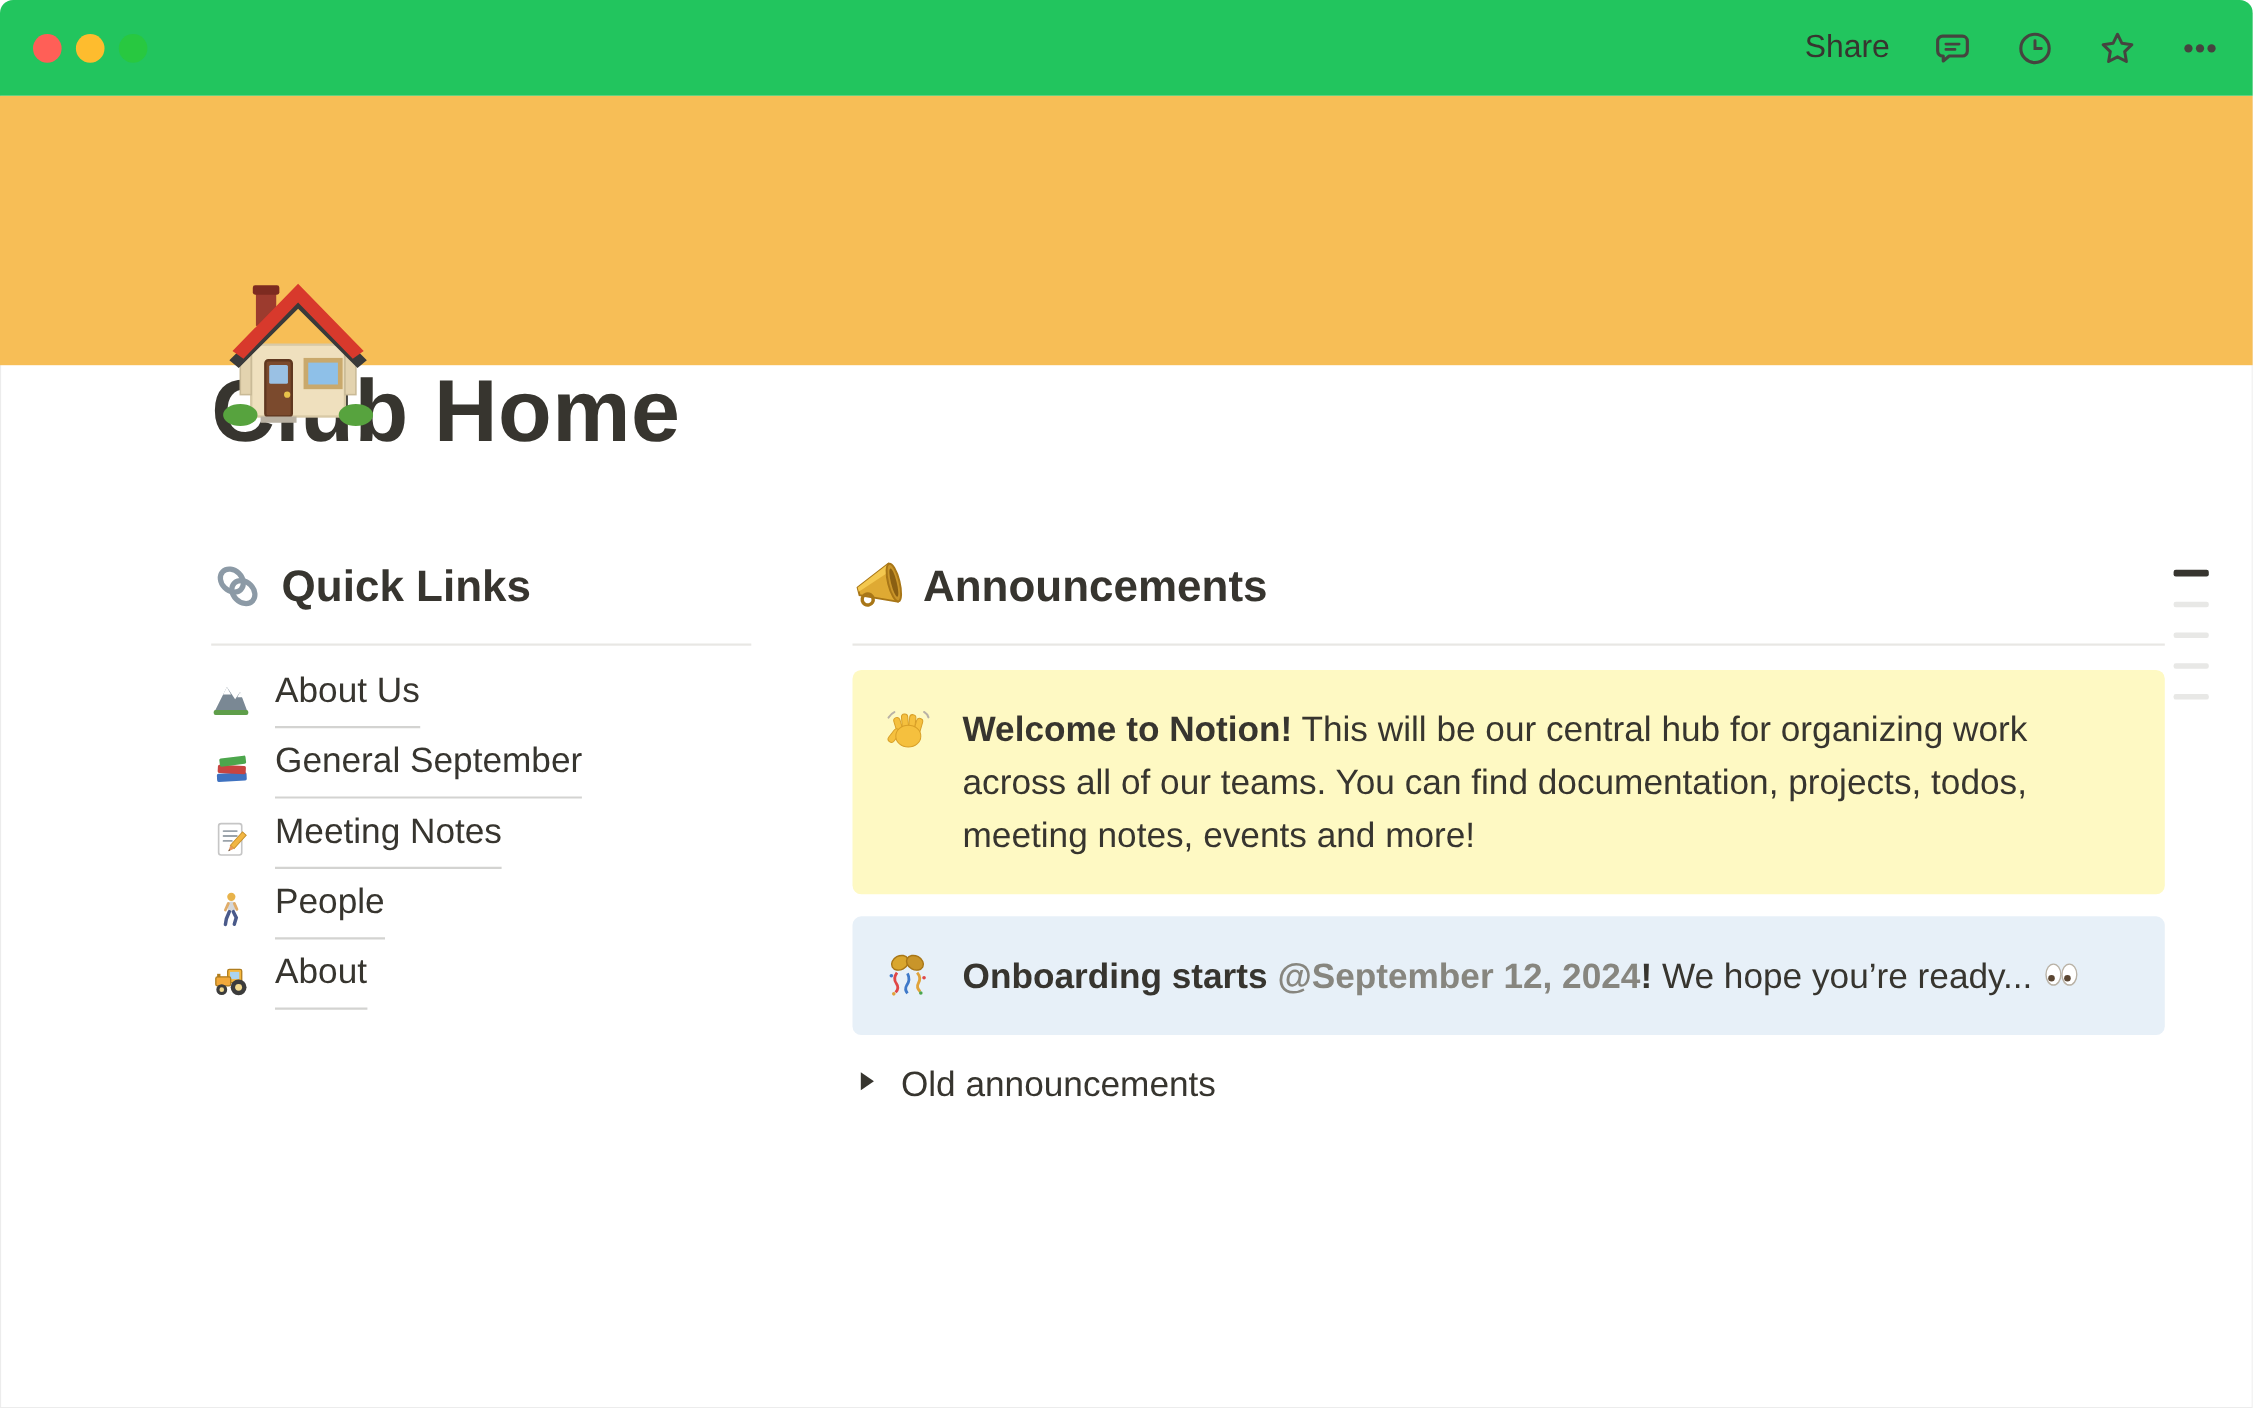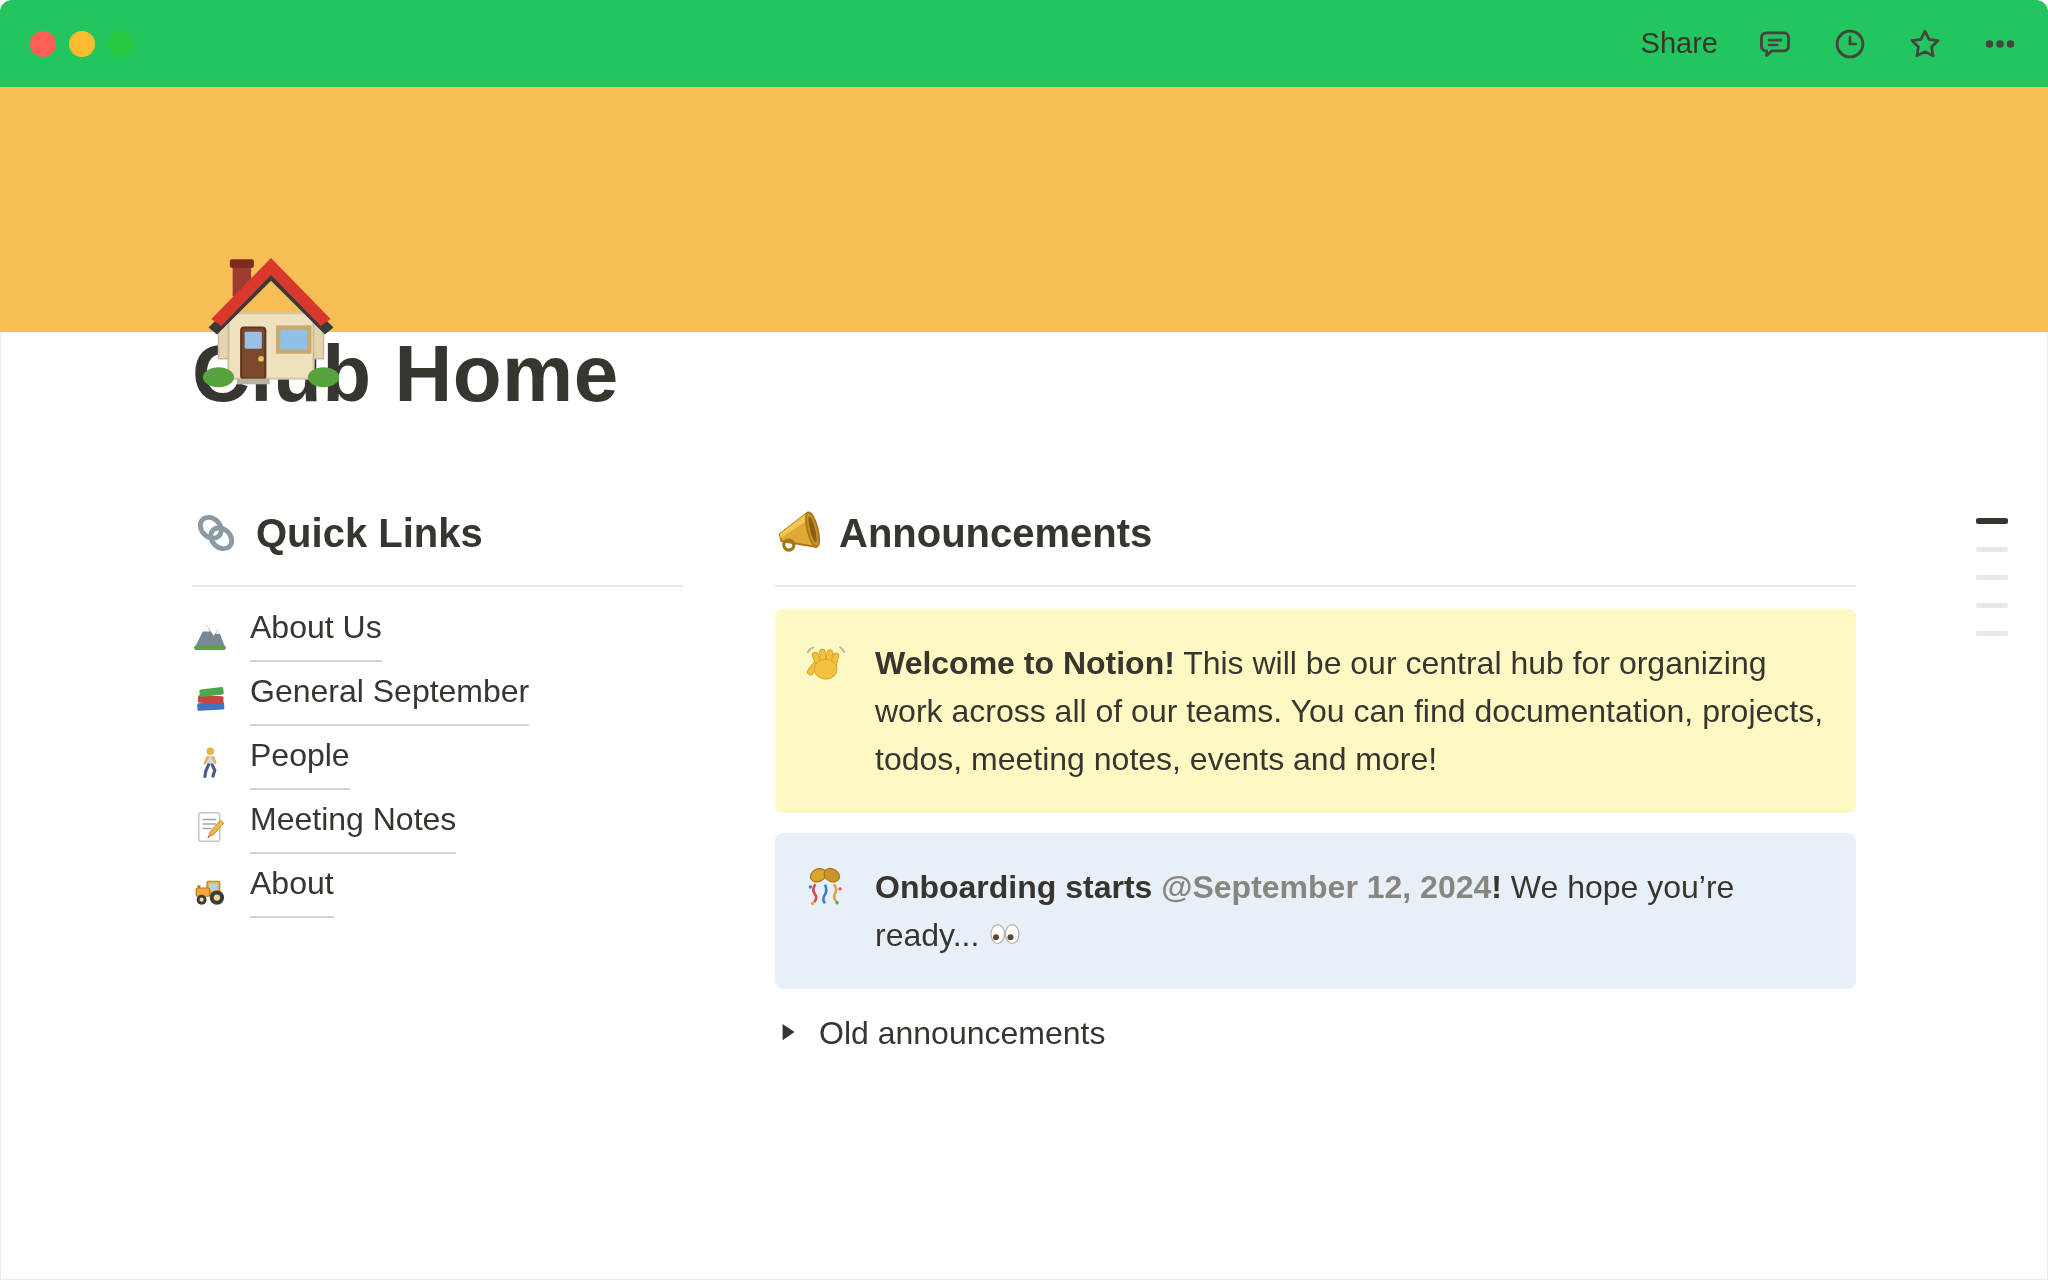--- a/index.html
+++ b/index.html
@@ -45,21 +45,21 @@
 
   
   .toc { position:absolute; right:40px; top:518px; width:32px; }
   .toc-bar { width:32px; border-radius:2px; }
   .toc-bar.active { height:6px; background:#37352F; }
   .toc-bar.idle   { height:5px; background:#E8E8E6; margin-top:23px; }
 
   
   .columns { display:flex; gap:92px; margin-top:89px; }
   .col-left  { width:491px; flex:none; }
-  .col-right { width:1081px; flex:none; }
+  .col-right { width:1193px; flex:none; }
 
   .h2row { display:flex; align-items:center; gap:16px; }
   .h2row .h2-icon { width:48px; height:48px; flex:none; }
   .h2row h2 { font-size:40px; line-height:56px; font-weight:700; color:#37352F; }
   .divider { height:2px; background:#E8E7E4; margin-top:24px; }
 
   
   .links { margin-top:16px; list-style:none; }
   .links li { height:64px; display:flex; align-items:center; gap:22px; cursor:pointer; }
   .li-icon { width:36px; height:36px; flex:none; display:flex; align-items:center; justify-content:center; }
@@ -193,41 +193,41 @@
               <rect x="3.5" y="14.5" width="18" height="5" rx="1" fill="#3F72C0" transform="rotate(-3 12 17)"></rect>
               <rect x="4" y="9.8" width="17" height="5" rx="1" fill="#C74440" transform="rotate(3 12 12)"></rect>
               <rect x="5" y="4.8" width="16" height="5" rx="1" fill="#4CA64C" transform="rotate(-7 13 7)"></rect>
             </svg>
           </span>
           <span class="link-label">General September</span>
         </li>
         <li>
           <span class="li-icon">
             <svg viewBox="0 0 24 24">
-              <circle cx="12.2" cy="4.2" r="2.5" fill="#E8B34B"></circle>
-              <rect x="10" y="7" width="4.6" height="6.4" rx="2.2" fill="#D4D7DB"></rect>
-              <path d="M11 13.2 L9.2 17.5 L8.6 21 M13.4 13.2 L15.2 16.8 L14 20.8" stroke="#4A5A8A" stroke-width="2.1" fill="none" stroke-linecap="round"></path>
-              <path d="M10.4 8.2 L8.6 12.2 M14 8.2 L15.6 11.8" stroke="#E0AC69" stroke-width="1.7" fill="none" stroke-linecap="round"></path>
-            </svg>
-          </span>
-          <span class="link-label">People</span>
-        </li>
-        <li>
-          <span class="li-icon">
-            <svg viewBox="0 0 24 24">
               <rect x="4.5" y="2.5" width="14" height="19" rx="1.5" fill="#FFFFFF" stroke="#C6C6C6" stroke-width="1"></rect>
               <path d="M7.5 7 h8 M7.5 10 h8 M7.5 13 h5" stroke="#9AA3AB" stroke-width="1.1" stroke-linecap="round"></path>
               <g transform="rotate(42 15 14)">
                 <rect x="13.6" y="6.5" width="3" height="11" fill="#F2B643" stroke="#C8922B" stroke-width="0.6"></rect>
                 <polygon points="13.6,17.5 16.6,17.5 15.1,21" fill="#E8995A"></polygon>
                 <polygon points="14.6,19.8 15.6,19.8 15.1,21" fill="#4A4A4A"></polygon>
               </g>
             </svg>
           </span>
           <span class="link-label">Meeting Notes</span>
+        </li>
+        <li>
+          <span class="li-icon">
+            <svg viewBox="0 0 24 24">
+              <circle cx="12.2" cy="4.2" r="2.5" fill="#E8B34B"></circle>
+              <rect x="10" y="7" width="4.6" height="6.4" rx="2.2" fill="#D4D7DB"></rect>
+              <path d="M11 13.2 L9.2 17.5 L8.6 21 M13.4 13.2 L15.2 16.8 L14 20.8" stroke="#4A5A8A" stroke-width="2.1" fill="none" stroke-linecap="round"></path>
+              <path d="M10.4 8.2 L8.6 12.2 M14 8.2 L15.6 11.8" stroke="#E0AC69" stroke-width="1.7" fill="none" stroke-linecap="round"></path>
+            </svg>
+          </span>
+          <span class="link-label">People</span>
         </li>
         <li>
           <span class="li-icon">
             <svg viewBox="0 0 24 24">
               <rect x="10" y="5.5" width="8.5" height="8" rx="1" fill="#F5B73D" stroke="#B07D1E" stroke-width="0.8"></rect>
               <rect x="11.4" y="7" width="5.6" height="4.4" fill="#AAD4F0"></rect>
               <rect x="2.8" y="10" width="9" height="5.5" rx="1" fill="#F2A93B" stroke="#B07D1E" stroke-width="0.8"></rect>
               <rect x="3.6" y="8.2" width="2" height="2" fill="#B07D1E"></rect>
               <circle cx="16.6" cy="16.4" r="4.8" fill="#3C3C3C"></circle>
               <circle cx="16.6" cy="16.4" r="2.1" fill="#F2D98C"></circle>

